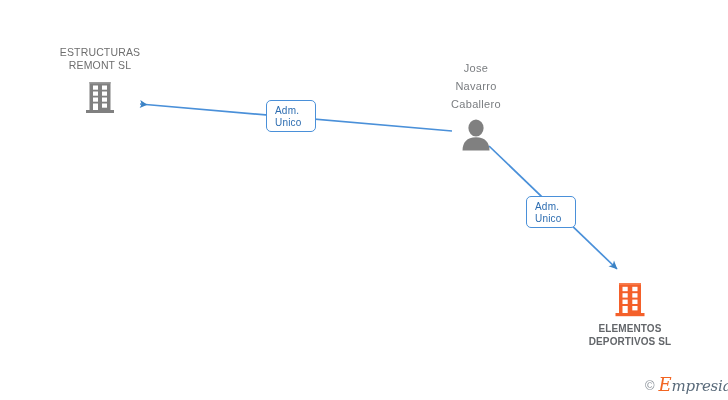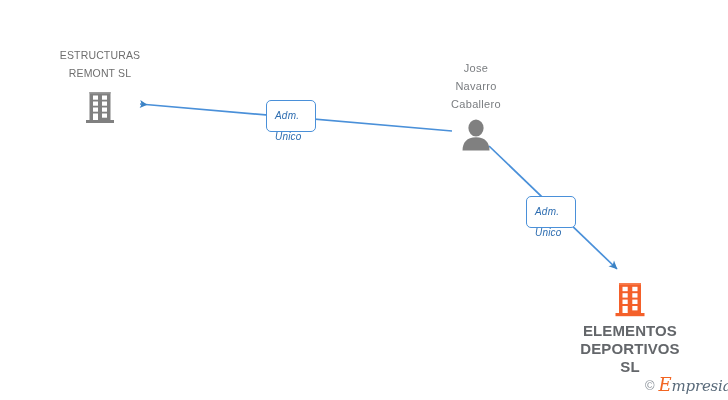--- a/index.html
+++ b/index.html
@@ -28,28 +28,28 @@
   }
 
   
   .node {
     position: absolute;
   }
   .node-label {
     text-align: center;
     color: #6e6e6e;
     font-size: 10.5px;
-    line-height: 18px;
+    line-height: 13px;
     letter-spacing: 0.15px;
     white-space: pre-line;
   }
   .node-label.strong {
     color: #63666a;
     font-weight: bold;
-    font-size: 15px;
+    font-size: 10px;
     letter-spacing: 0.1px;
   }
   .node-label.person {
     color: #7a7d80;
     font-size: 11px;
     line-height: 18px;
     letter-spacing: 0.3px;
   }
 
   #company-estructuras {
@@ -88,27 +88,26 @@
   }
 
   
   .edge-label {
     position: absolute;
     background: #ffffff;
     border: 1.6px solid #4a90d9;
     border-radius: 5px;
     color: #2c6cb0;
     font-size: 10px;
-    line-height: 21px;
+    line-height: 12px;
     text-align: left;
     padding: 4px 7px 4px 8px;
     box-sizing: border-box;
     white-space: pre-line;
     letter-spacing: 0.2px;
-    font-style: italic;
   }
   #edge-label-1 {
     left: 266px;
     top: 100px;
     width: 50px;
     height: 32px;
   }
   #edge-label-2 {
     left: 526px;
     top: 196px;

